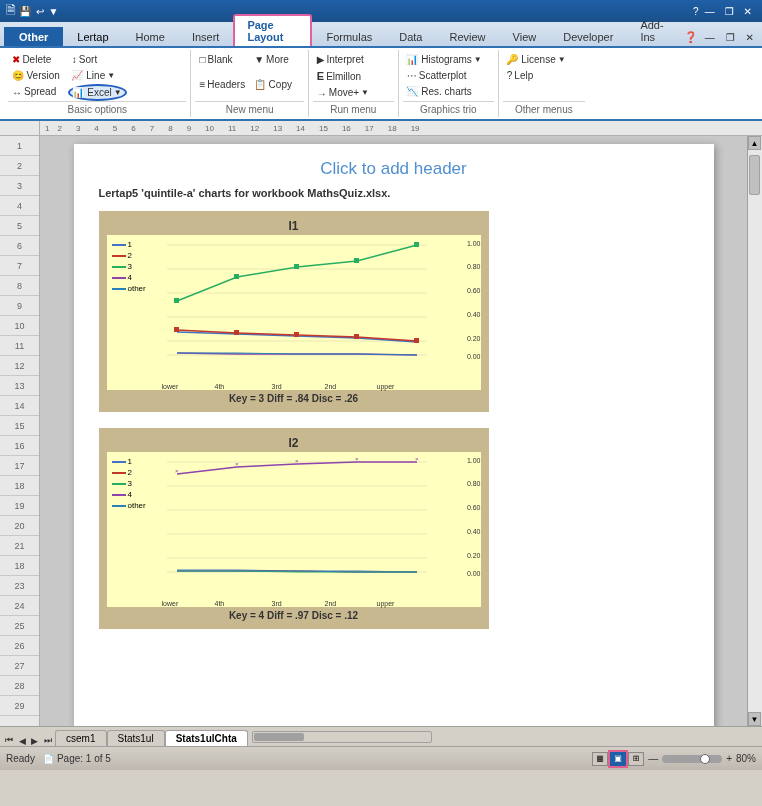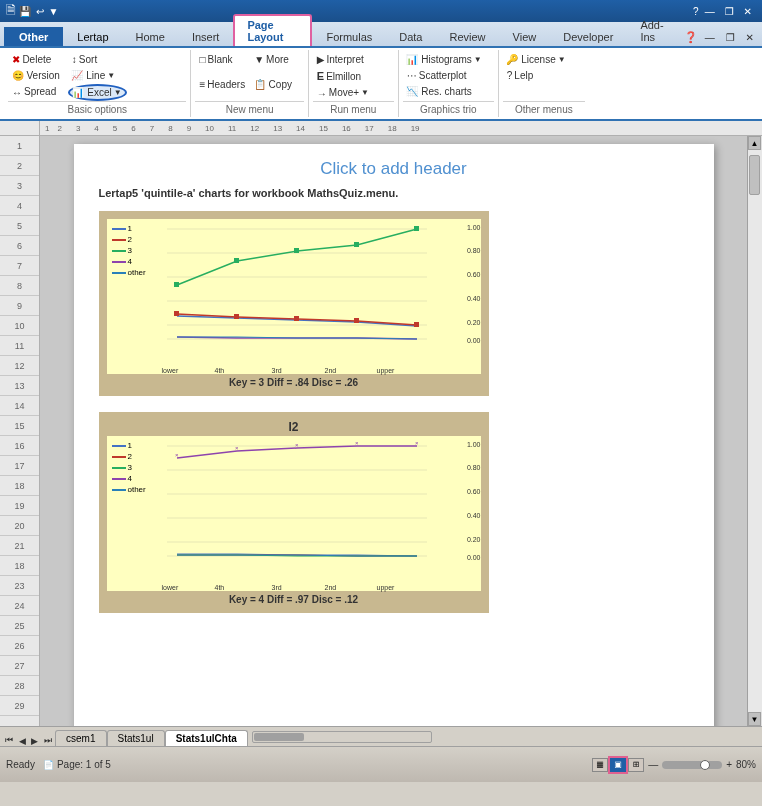--- a/index.html
+++ b/index.html
@@ -265,23 +265,24 @@
     <div class="row-ruler-cell">28</div>
     <div class="row-ruler-cell">29</div>
   </div>
 
   <div class="sheet-area" style="overflow-y: auto;">
     <div style="background: #c8c8c8; padding: 8px; min-height:100%;">
       <div style="background: white; width: 640px; min-height: 680px; margin: 0 auto; box-shadow: 2px 2px 8px rgba(0,0,0,0.3); padding: 15px 25px;">
 
         <div class="click-to-add-header" style="color:#5090d0; text-align:center; font-size:17px; margin-bottom:8px;">Click to add header</div>
 
-        <div class="page-title" style="font-size:11px; font-weight:bold; margin-bottom:12px;">Lertap5 'quintile-a' charts for workbook MathsQuiz.menu.</div>
+        <div class="page-title" style="font-size:11px; font-weight:bold; margin-bottom:12px;">Lertap5 'quintile-a' charts for workbook MathsQuiz.xlsx.</div>
 
         <div class="chart-container" style="background:#c8b890; padding:8px; margin-bottom:16px; width:390px;">
+          <div class="chart-title" style="text-align:center; font-size:12px; font-weight:bold; margin-bottom:2px;">I1</div>
           <div style="background:#ffffc0; display:flex; height:155px; position:relative;">
 
             <div style="width:50px; padding:5px; font-size:8px;">
               <div style="display:flex;align-items:center;gap:2px;margin-bottom:2px;">
                   <div style="width:14px;height:2px;background:#4472c4;"></div>
                   <span>1</span>
                 </div>
               <div style="display:flex;align-items:center;gap:2px;margin-bottom:2px;">
                   <div style="width:14px;height:2px;background:#c0392b;"></div>
                   <span>2</span>
@@ -444,21 +445,21 @@
   <div style="background:#d4d0c8; border:1px solid #a0a0a0; border-bottom:none; padding:2px 10px; font-size:10px; cursor:pointer; border-radius:3px 3px 0 0;">csem1</div>
   <div style="background:#d4d0c8; border:1px solid #a0a0a0; border-bottom:none; padding:2px 10px; font-size:10px; cursor:pointer; border-radius:3px 3px 0 0;">Stats1ul</div>
   <div style="background:white; border:1px solid #a0a0a0; border-bottom:none; padding:2px 10px; font-size:10px; cursor:pointer; border-radius:3px 3px 0 0; font-weight:bold;">Stats1ulChta</div>
   <div style="flex:1; display:flex; align-items:center;">
     <div style="width:180px; height:12px; background:#d4d0c8; border:1px solid #a0a0a0; border-radius:2px; margin:3px 4px; position:relative;">
       <div style="background:#a0a0a0; width:50px; height:8px; position:absolute; top:1px; left:1px; border-radius:2px;"></div>
     </div>
   </div>
 </div>
 
-<div class="status-bar" style="background:linear-gradient(to bottom,#d4d0c8,#beb8b0); height:36px; display:flex; align-items:center; padding:0 6px; font-size:10px; color:#333; border-top:1px solid #a0a0a0;">
+<div class="status-bar" style="background:linear-gradient(to bottom,#d4d0c8,#beb8b0); height:24px; display:flex; align-items:center; padding:0 6px; font-size:10px; color:#333; border-top:1px solid #a0a0a0;">
   <div style="flex:1; display:flex; align-items:center; gap:8px;">
     <span>Ready</span>
     <span>
       <span style="font-size:9px;">📄</span>
       <span>Page: 1 of 5</span>
     </span>
   </div>
   <div style="display:flex; align-items:center; gap:4px;">
     <div style="display:flex; gap:2px;">
       <button style="background:#d0c8c0; border:1px solid #888; width:16px; height:14px; cursor:pointer; font-size:8px; padding:0;">▦</button>

